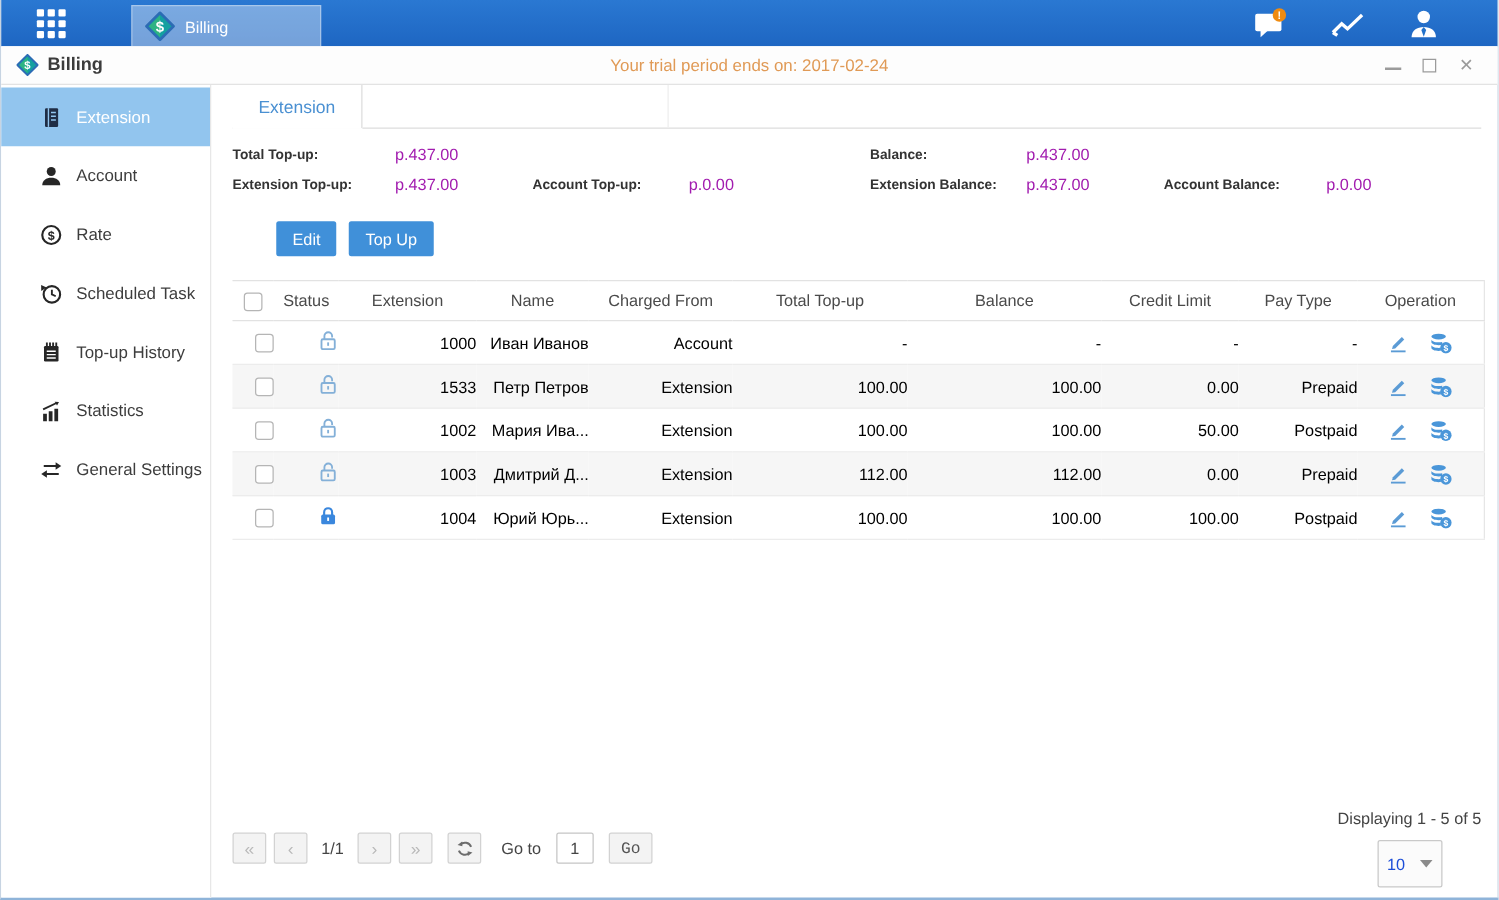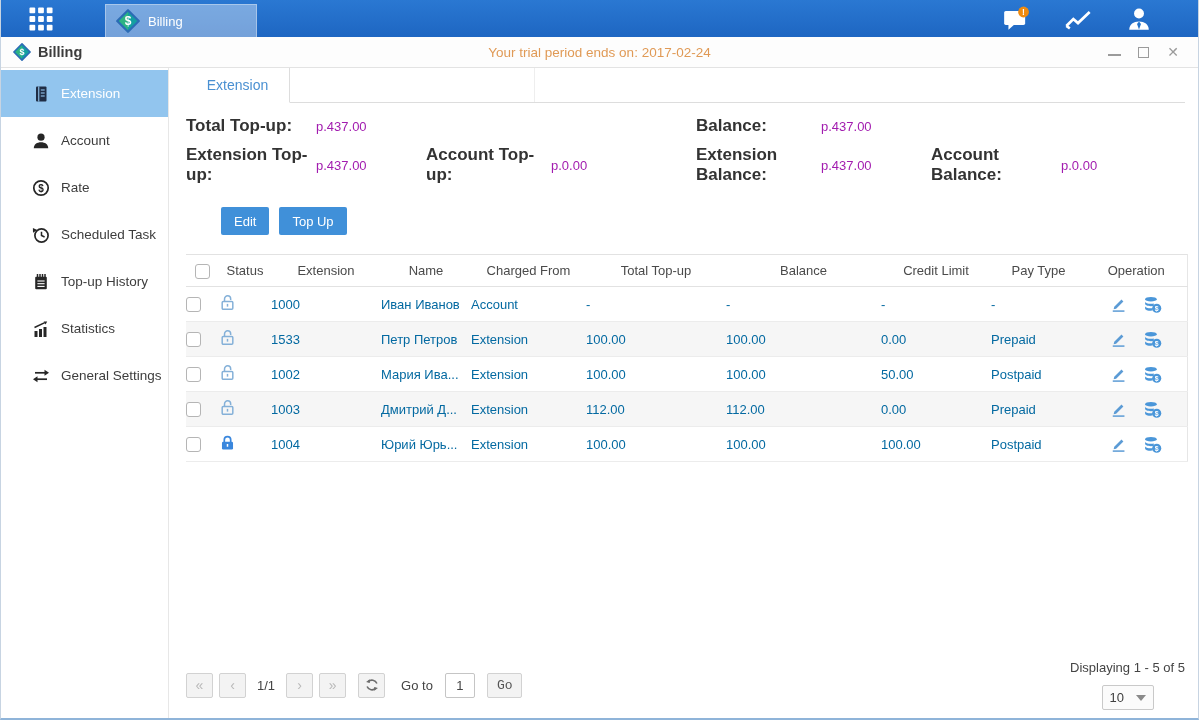--- a/index.html
+++ b/index.html
@@ -43,33 +43,33 @@
 
   
   .tabbar { height:35px; display:flex; border-bottom:1px solid #ddd; margin:0 0 0 0; flex:0 0 auto; }
   .tabbar .tab { width:104px; display:flex; align-items:center; justify-content:center; font-size:14px; color:#4a90d2;
                  border-right:1px solid #ddd; margin-bottom:-1px; background:#fff; border-bottom:1px solid #fff; cursor:pointer; }
   .tabbar .tab-spacer { width:245px; border-right:1px solid #eee; }
 
   
   .summary { display:grid; grid-template-columns:130px 110px 125px 145px 125px 110px 130px auto;
              margin-top:13px; row-gap:9px; align-items:center; flex:0 0 auto; }
-  .sum-label { font-weight:bold; color:#333; font-size:17px; }
+  .sum-label { font-weight:bold; color:#333; font-size:11px; }
   .sum-value { color:#a21caf; }
 
   
   .actions { margin-top:22px; display:flex; gap:10px; flex:0 0 auto;padding-left:35px; }
   .btn-blue { background:#4090d9; color:#fff; border:none; font-size:13px; font-family:inherit;
               height:28px; padding:0 13px; border-radius:2px; cursor:pointer; }
 
   
   table.ext-table { width:1001px; border-collapse:collapse; table-layout:fixed; margin-top:19px; flex:0 0 auto;
                     border-top:1px solid #e2e2e2; border-right:1px solid #e6e6e6; }
   .ext-table th { height:32px; font-weight:normal; color:#4a4a4a; font-size:13px; border-bottom:1px solid #e2e2e2; text-align:center; }
-  .ext-table td { height:35px; color:#0369a1; font-size:13px; border-bottom:1px solid #ececec; text-align:left; }
+  .ext-table td { height:35px; color:#000000; font-size:13px; border-bottom:1px solid #ececec; text-align:right; }
   .ext-table tbody tr:nth-child(even) { background:#f6f6f6; }
   .col-cb{width:33px} .col-status{width:52px} .col-ext{width:110px} .col-name{width:90px} .col-charged{width:115px}
   .col-topup{width:140px} .col-bal{width:155px} .col-credit{width:110px} .col-pay{width:95px} .col-op{width:101px}
   .cb { display:inline-block; width:15px; height:15px; border:1px solid #b5b5b5; border-radius:3px; background:#fff; cursor:pointer; vertical-align:middle; }
   .lock { display:inline-flex; cursor:pointer; }
   .lock .lk-closed { display:none; }
   .lock.locked .lk-closed { display:inline; }
   .op-cell { display:flex; justify-content:center; align-items:center; gap:16px; }
   .op-ico { cursor:pointer; display:inline-flex; }
   .name-cell { overflow:hidden; white-space:nowrap; text-overflow:clip; }
@@ -79,22 +79,22 @@
   .pager { display:flex; align-items:center; gap:6px; }
   .pg-btn { width:27px; height:25px; background:#f3f3f3; border:1px solid #d2d2d2; border-radius:2px;
             display:flex; align-items:center; justify-content:center; color:#b9b9b9; font-size:14px; cursor:pointer; font-family:inherit; }
   .pg-text { color:#444; padding:0 5px; }
   .goto-label { margin-left:10px; margin-right:6px; color:#444; }
   .goto-input { width:30px; height:25px; border:1px solid #c5c5c5; border-radius:2px; text-align:center; font-size:13px; font-family:inherit; color:#444; }
   .go-btn { margin-left:6px; height:25px; padding:0 9px; background:#f3f3f3; border:1px solid #d2d2d2; border-radius:2px;
             color:#555; font-size:13px; cursor:pointer; font-family:Liberation Mono, monospace; }
   .pager-right { margin-left:auto; display:flex; align-items:center; gap:10px;flex-direction:column; }
   .displaying { color:#444; }
-  .page-size { width:52px; height:25px; border:1px solid #c9c9c9; border-radius:2px; background:#fbfbfb;
-               display:flex; align-items:center; justify-content:space-between; padding:0 7px; cursor:pointer; color:#404040; }
+  .page-size { width:52px; height:38px; border:1px solid #c9c9c9; border-radius:2px; background:#fbfbfb;
+               display:flex; align-items:center; justify-content:space-between; padding:0 7px; cursor:pointer; color:#1d4ed8; }
   .caret { width:0; height:0; border-left:5px solid transparent; border-right:5px solid transparent; border-top:6px solid #8a8a8a; }
 </style>
 </head>
 <body>
 
 <div class="window">
 
   <div class="topbar">
     <div class="grid-btn">
       <svg width="30" height="30" viewBox="0 0 26 26">

